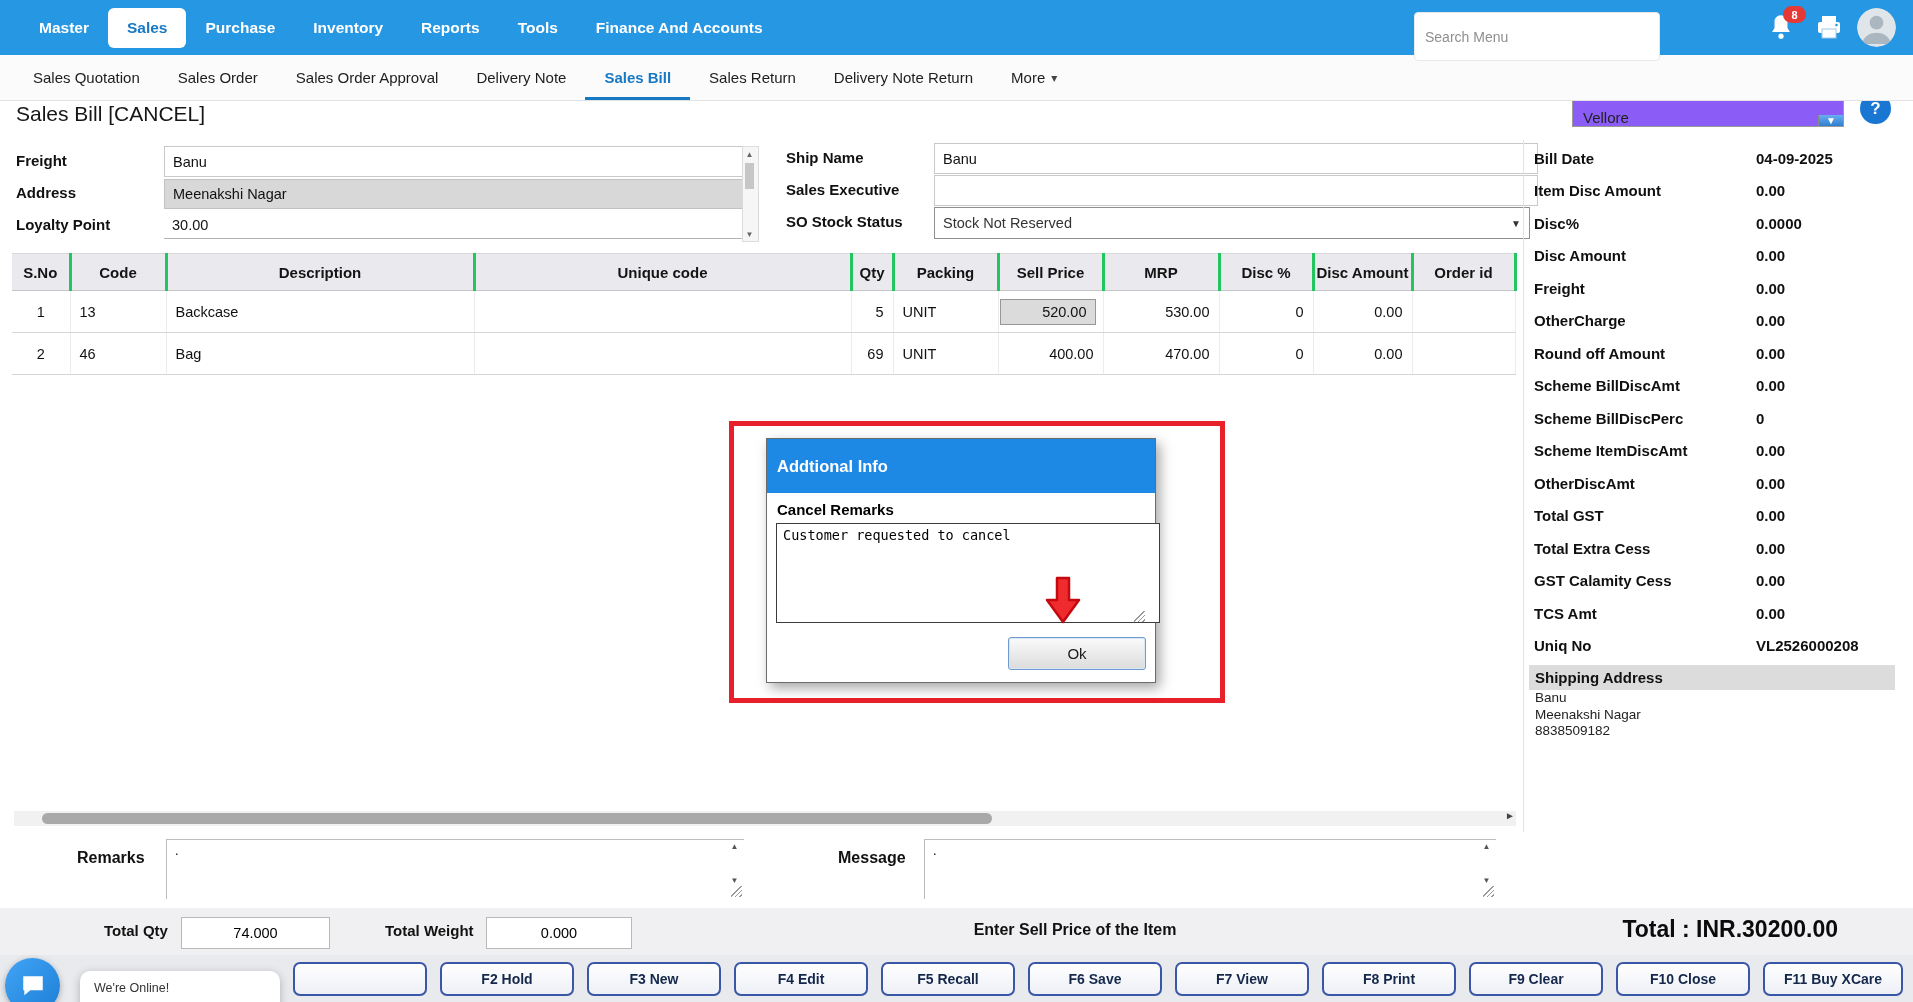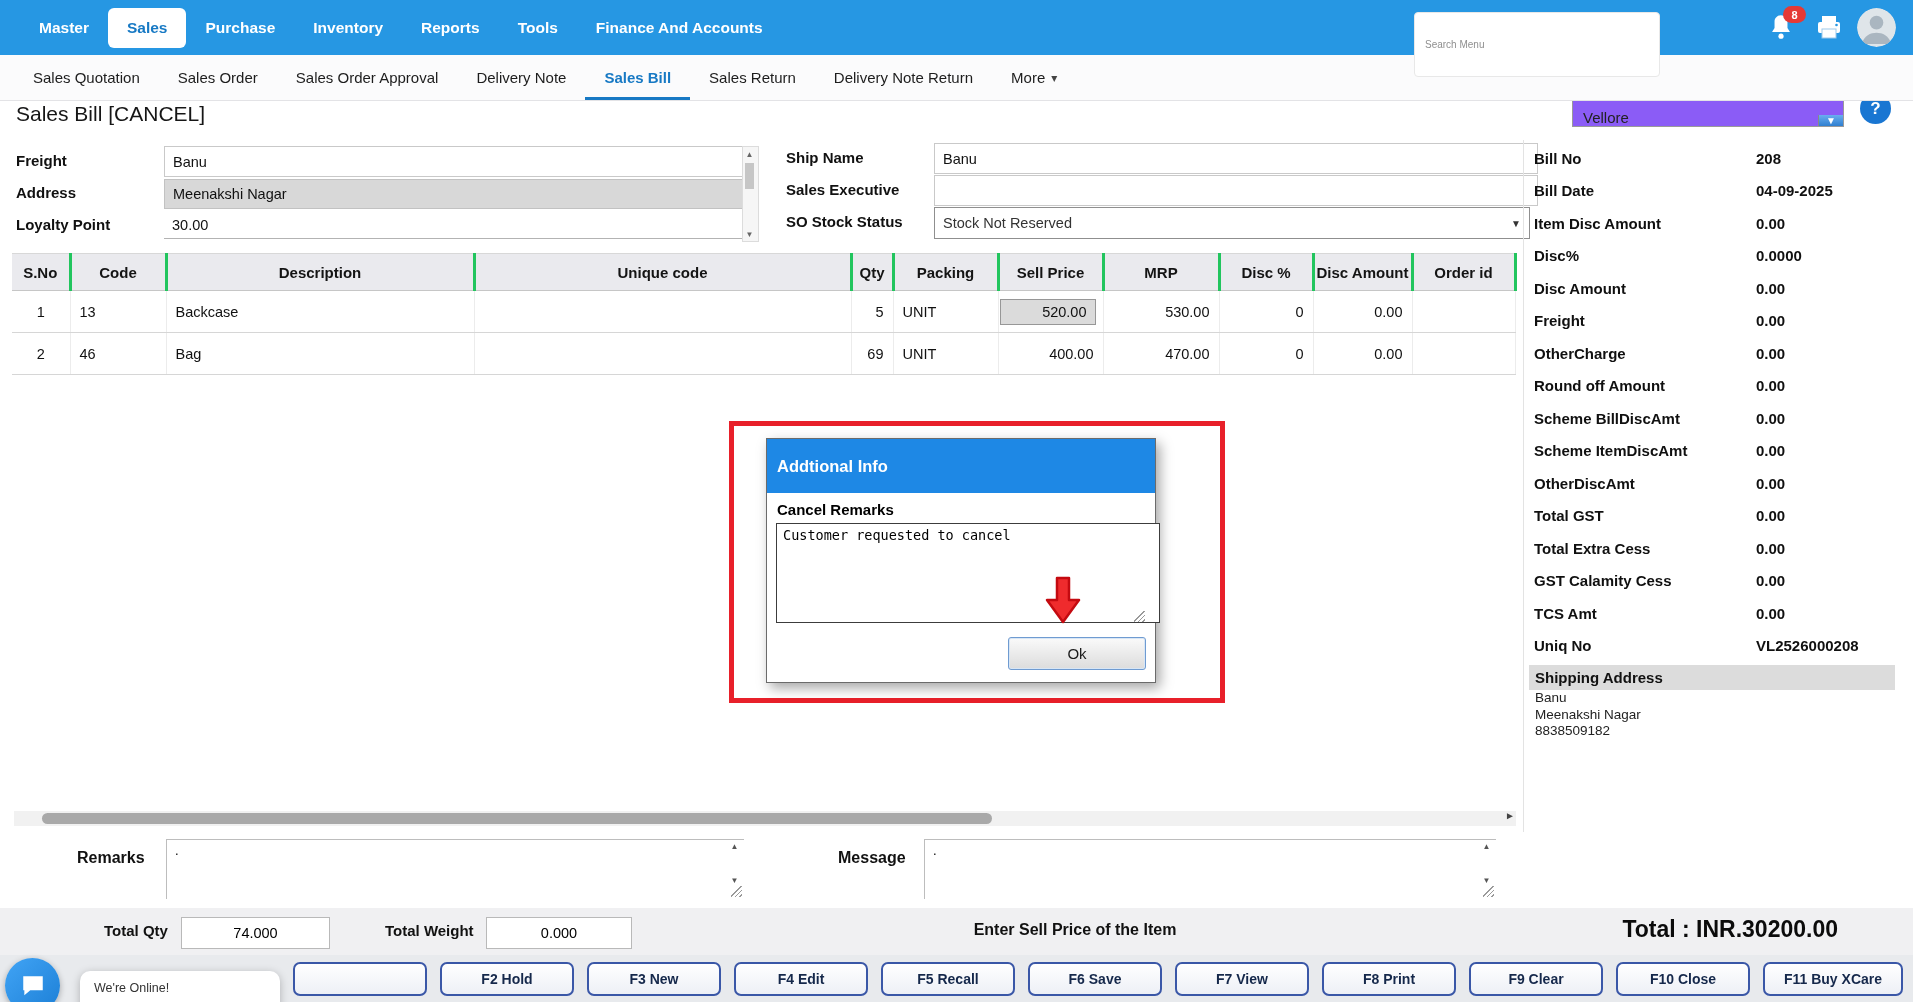--- a/index.html
+++ b/index.html
@@ -3,21 +3,21 @@
 <meta charset="utf-8">
 <style>
   html,body{margin:0;padding:0;}
   body{font-family:"Liberation Sans",sans-serif;background:#fff;}
   .page{position:relative;width:1913px;height:1002px;overflow:hidden;background:#fff;color:#111;}
 
   
   .topnav{position:absolute;top:0;left:0;width:100%;height:55px;background:#2697e3;display:flex;align-items:center;padding-left:20px;z-index:5;}
   .nav-item{color:#fff;font-size:15.5px;font-weight:700;padding:11px 19px;border-radius:6px;white-space:nowrap;cursor:pointer;}
   .nav-item.active{background:#fff;color:#1779c4;}
-  .nav-search{position:absolute;left:1414px;top:12px;width:224px;height:31px;border:1px solid #e8e8e8;border-radius:4px;padding:16px 10px;font-size:10px;font-family:inherit;color:#333;outline:none;background:#fff;}
+  .nav-search{position:absolute;left:1414px;top:12px;width:224px;height:31px;border:1px solid #e8e8e8;border-radius:4px;padding:8px 10px;font-size:14px;font-family:inherit;color:#333;outline:none;background:#fff;}
   .nav-search::placeholder{color:#8f8f8f;}
   .bell-wrap{position:absolute;left:1768px;top:13px;width:30px;height:30px;cursor:pointer;}
   .badge{position:absolute;left:15px;top:-7px;min-width:17px;height:17px;background:#e53935;border-radius:9px;color:#fff;font-size:11px;font-weight:700;display:flex;align-items:center;justify-content:center;padding:0 3px;}
   .print-wrap{position:absolute;left:1816px;top:15px;cursor:pointer;}
   .avatar{position:absolute;left:1857px;top:8px;width:39px;height:39px;border-radius:50%;overflow:hidden;cursor:pointer;}
 
   
   .tabbar{position:absolute;top:55px;left:0;right:0;height:45px;background:#fbfbfc;border-bottom:1px solid #e3e3e6;display:flex;padding-left:14px;z-index:4;}
   .tab{display:flex;align-items:center;gap:6px;padding:0 19px;font-size:15px;color:#1d1d1d;cursor:pointer;white-space:nowrap;}
   .tab.active{color:#1779c4;font-weight:700;box-shadow:inset 0 -3px 0 #1779c4;}
@@ -263,24 +263,20 @@
     <div class="ta-scroll">
         <span>▲</span>
         <span>▼</span>
       </div>
     <div class="grip"></div>
   </div>
 
   <div class="vdiv"></div>
   <div class="rpanel">
     <div class="srow">
-        <span class="slabel">Bill No</span>
-        <span class="svalue">208</span>
-      </div>
-    <div class="srow">
         <span class="slabel">Bill Date</span>
         <span class="svalue">04-09-2025</span>
       </div>
     <div class="srow">
         <span class="slabel">Item Disc Amount</span>
         <span class="svalue">0.00</span>
       </div>
     <div class="srow">
         <span class="slabel">Disc%</span>
         <span class="svalue">0.0000</span>
@@ -297,20 +293,24 @@
         <span class="slabel">OtherCharge</span>
         <span class="svalue">0.00</span>
       </div>
     <div class="srow">
         <span class="slabel">Round off Amount</span>
         <span class="svalue">0.00</span>
       </div>
     <div class="srow">
         <span class="slabel">Scheme BillDiscAmt</span>
         <span class="svalue">0.00</span>
+      </div>
+    <div class="srow">
+        <span class="slabel">Scheme BillDiscPerc</span>
+        <span class="svalue">0</span>
       </div>
     <div class="srow">
         <span class="slabel">Scheme ItemDiscAmt</span>
         <span class="svalue">0.00</span>
       </div>
     <div class="srow">
         <span class="slabel">OtherDiscAmt</span>
         <span class="svalue">0.00</span>
       </div>
     <div class="srow">

